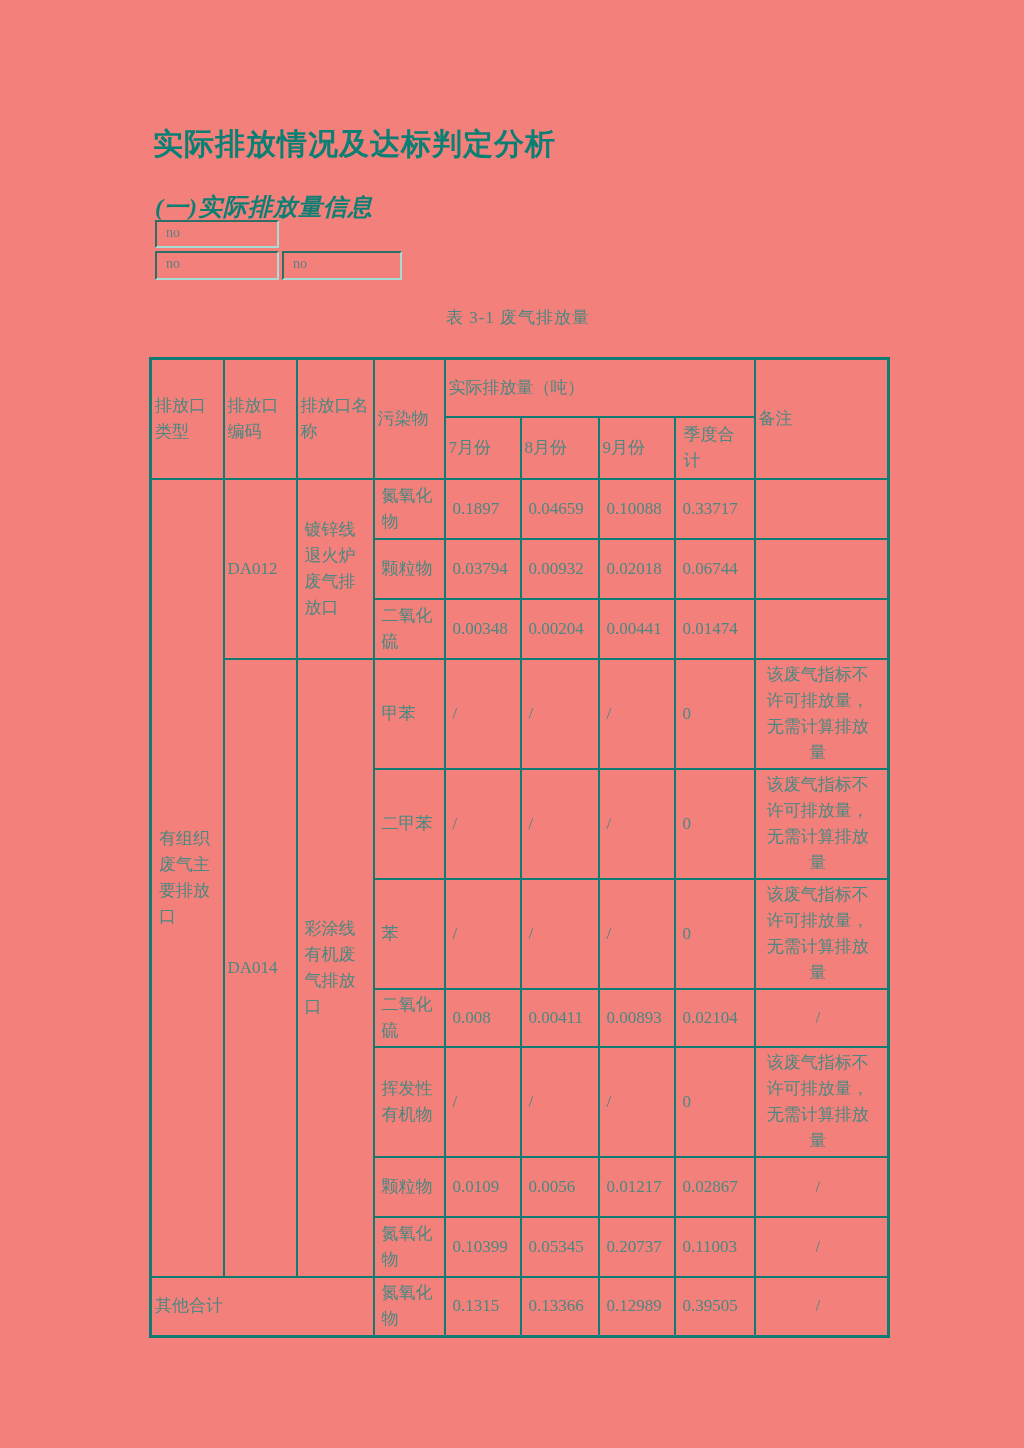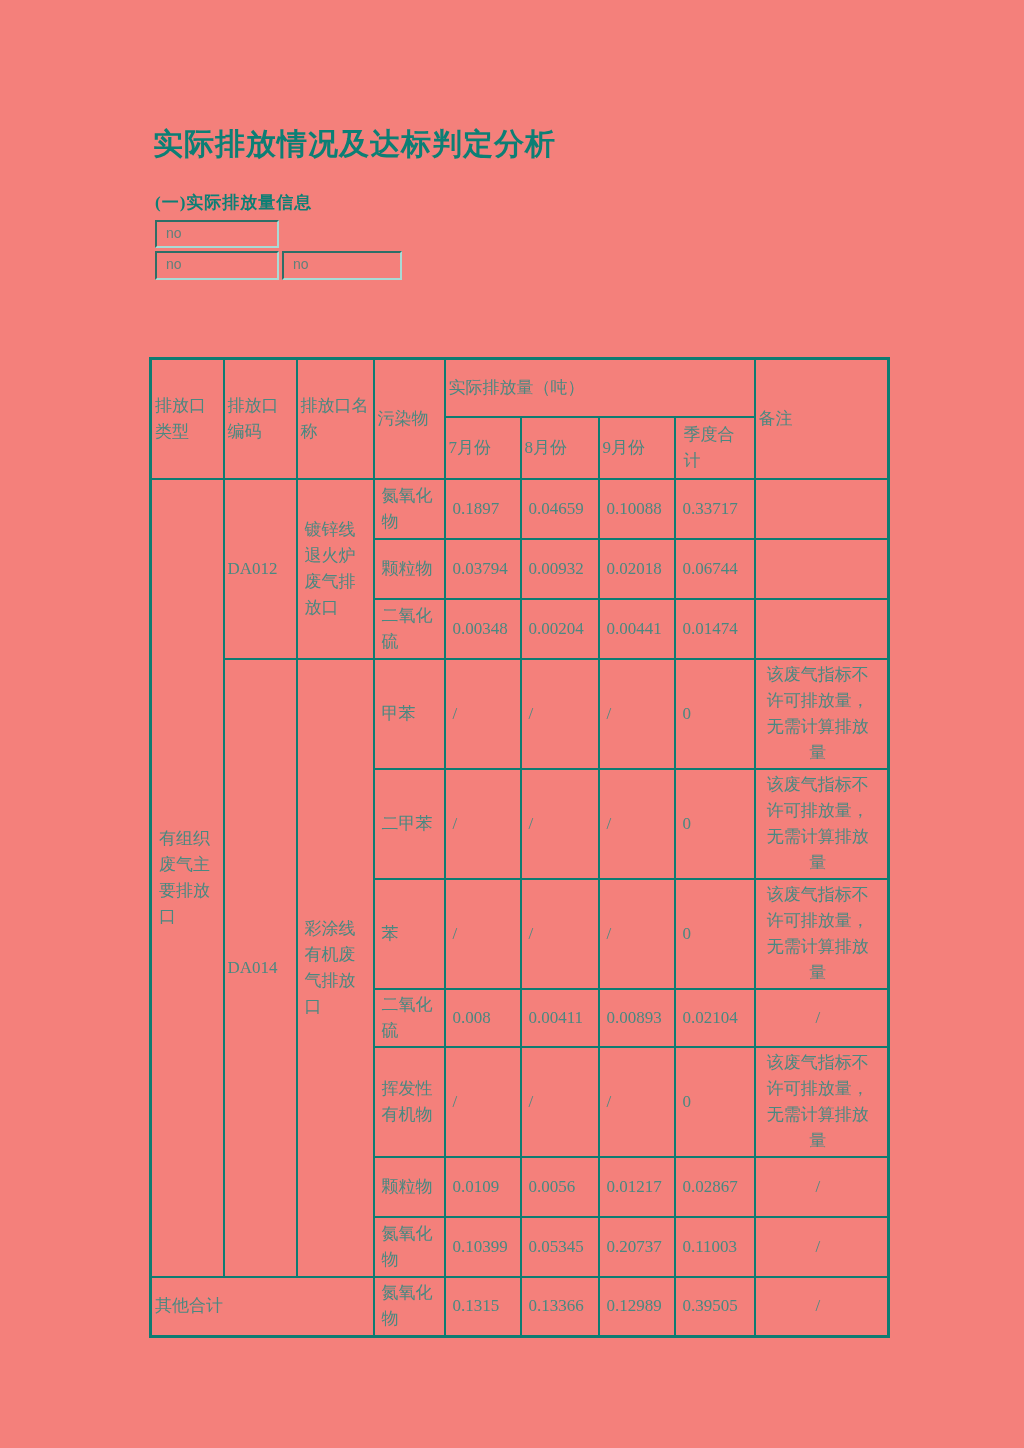--- a/index.html
+++ b/index.html
@@ -18,30 +18,30 @@
   }
   .page{position:relative;width:1024px;height:1204px;}
 
   .doc-title{
     position:absolute;left:153px;top:124px;
     font-size:30px;font-weight:bold;color:var(--heading);
     letter-spacing:1px;white-space:nowrap;
   }
   .doc-subtitle{
     position:absolute;left:155px;top:191px;
-    font-size:17px;color:var(--heading);
-    letter-spacing:1px;white-space:nowrap;
+    font-size:24px;color:var(--heading);
+    letter-spacing:1px;white-space:nowrap;font-style:italic;
   }
 
   .field{
     position:absolute;
     border-style:solid;border-width:2px;
     border-color:#2e6e67 #a8dcd5 #a8dcd5 #2e6e67;
     background:transparent;
-    font-family:Liberation Sans, sans-serif;
+    font-family:Liberation Serif, serif;
     font-size:14px;color:#5e807b;
     padding:3px 0 0 9px;
   }
   .field-1{left:155px;top:220px;width:124px;height:28px;}
   .field-2{left:155px;top:251px;width:124px;height:29px;}
   .field-3{left:282px;top:251px;width:120px;height:29px;}
 
   .table-caption{
     position:absolute;left:149px;top:306px;width:738px;
     text-align:center;font-size:17px;color:var(--text);
@@ -82,20 +82,21 @@
 
 <div class="page">
 
   <h1 class="doc-title">实际排放情况及达标判定分析</h1>
   <h2 class="doc-subtitle">(一)实际排放量信息</h2>
 
   <div class="field field-1">no</div>
   <div class="field field-2">no</div>
   <div class="field field-3">no</div>
 
+  <div class="table-caption">表 3-1 废气排放量</div>
 
   <table class="t">
     <colgroup>
       <col style="width:73px">
         <col style="width:73px">
         <col style="width:77px">
       <col style="width:71px">
         <col style="width:76px">
         <col style="width:78px">
       <col style="width:76px">

